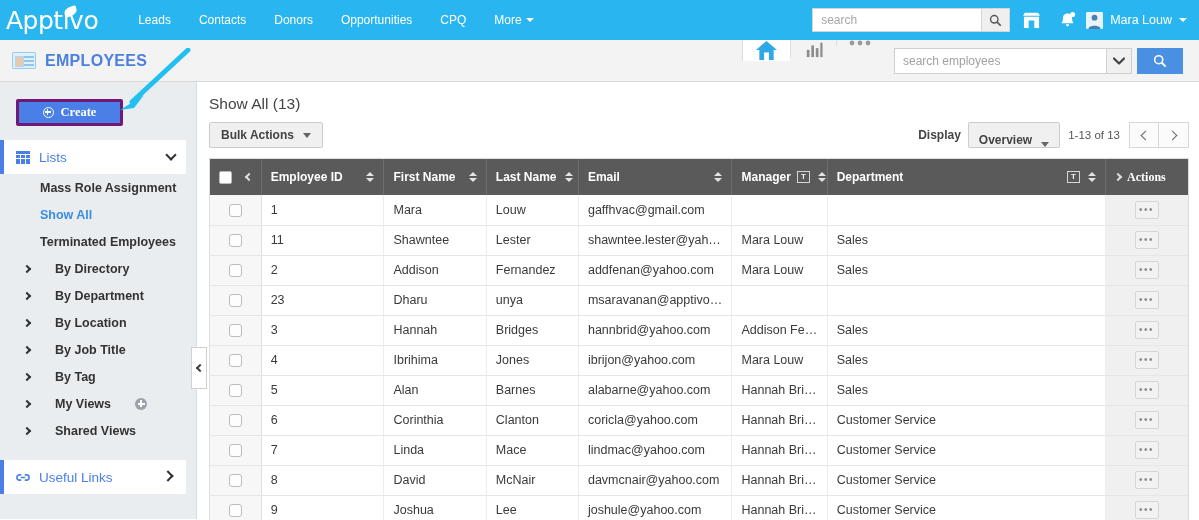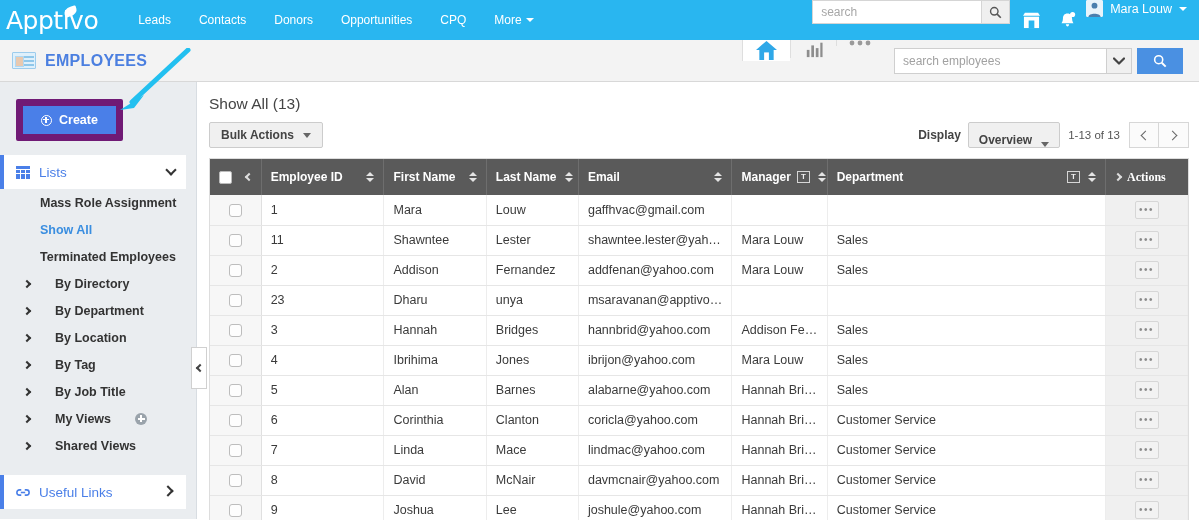--- a/index.html
+++ b/index.html
@@ -48,21 +48,21 @@
     display: inline-block;
     width: 0; height: 0;
     border-left: 4px solid transparent;
     border-right: 4px solid transparent;
     border-top: 4px solid #fff;
     margin-left: 4px;
     vertical-align: 2px;
   }
   #top-right {
     position: absolute; right: 10px; top: 0;
-    height: 40px; display: flex; align-items: flex-start;
+    height: 40px; display: flex; align-items: center;
   }
   #global-search-wrap {
     display: flex; height: 24px;
     background: #fff;
     border: 1px solid #d5d5d5;
   }
   #global-search {
     width: 168px; height: 22px;
     border: 0; outline: none;
     padding: 0 8px;
@@ -175,30 +175,31 @@
 
   
   #sidebar {
     width: 197px; min-width: 197px;
     background: #eaedf0;
     border-right: 1px solid #d8dde2;
     position: relative;
     padding-top: 10px;
   }
   #create-btn {
-    width: 107px; height: 42px;
+    width: 107px; height: 27px;
     margin: 7px 0 0 16px;
     background: #4a7fe8;
-    border: 7px solid #701a75;
+    border: 3px solid #701a75;
     border-radius: 2px;
     color: #fff;
     font-size: 12.5px;
     font-weight: bold;
     display: flex; align-items: center; justify-content: center;
     cursor: pointer;
+    font-family: Liberation Serif, serif;
   }
   #create-btn .plus-circle {
     width: 11px; height: 11px;
     border: 1.5px solid #fff;
     border-radius: 50%;
     margin-right: 7px;
     position: relative;
   }
   #create-btn .plus-circle:before,
   #create-btn .plus-circle:after {
@@ -620,25 +621,25 @@
     <div class="side-group">
       <span class="arrow"></span>
       <span>By Department</span>
     </div>
     <div class="side-group">
       <span class="arrow"></span>
       <span>By Location</span>
     </div>
     <div class="side-group">
       <span class="arrow"></span>
-      <span>By Tag</span>
+      <span>By Job Title</span>
     </div>
     <div class="side-group">
       <span class="arrow"></span>
-      <span>By Job Title</span>
+      <span>By Tag</span>
     </div>
     <div class="side-group">
       <span class="arrow"></span>
       <span>My Views</span>
       <span class="add-circle"></span>
     </div>
     <div class="side-group">
       <span class="arrow"></span>
       <span>Shared Views</span>
     </div>

